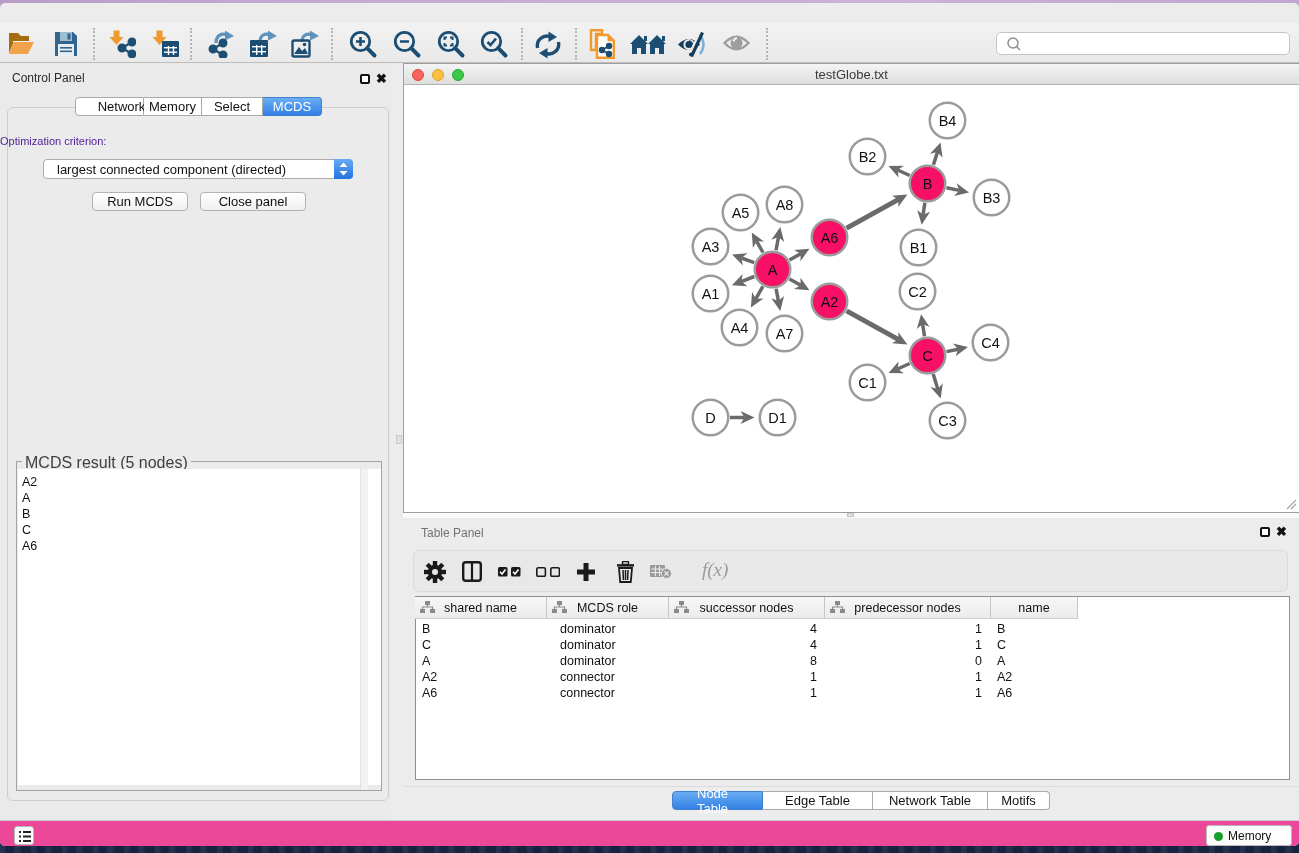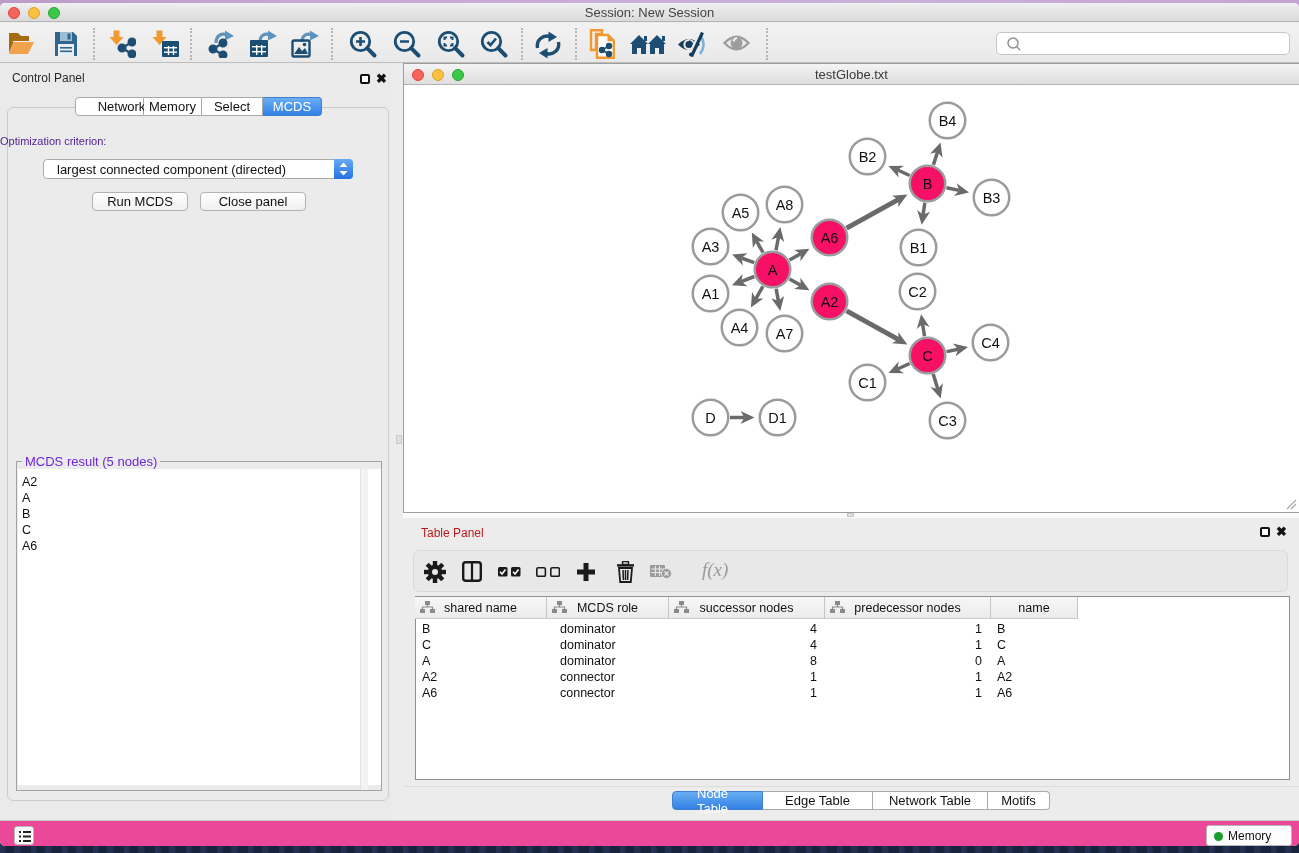--- a/index.html
+++ b/index.html
@@ -52,21 +52,21 @@
 #dropdown .stepper { position:absolute; right:-1px; top:-1px; width:19px; height:20px;
   background:linear-gradient(#66abf4,#2272e2); border-radius:0 4px 4px 0; }
 .btn { position:absolute; height:19px; background:linear-gradient(#ffffff,#f0f0f0);
   border:1px solid #b2b2b2; border-radius:4px; font-size:13px; color:#111;
   display:flex; align-items:center; justify-content:center; }
 #btn-run { left:92px; top:129px; width:96px; }
 #btn-close { left:200px; top:129px; width:106px; }
 #fieldset { position:absolute; left:16px; top:398px; width:366px; height:330px;
   border:1px solid #a2a2a2; }
 #fieldset .flabel { position:absolute; left:5px; top:-8px; background:#ebebeb;
-  padding:0 3px; font-size:13px; color:#6d28d9; }
+  padding:0 3px; font-size:16px; color:#404040; }
 #fieldset .list { position:absolute; left:1px; top:7px; padding-top:5px; width:363px; height:316px;
   background:#fff; font-size:12.5px; color:#111; }
 #fieldset .list div { padding-left:4px; height:16px; line-height:16px; }
 #fieldset .sbar { position:absolute; right:13px; top:7px; width:8px; height:321px;
   background:#f2f2f2; border-left:1px solid #e2e2e2; }
 
 
 #netwin { position:absolute; left:403px; top:60px; width:896px; height:450px;
   background:#fff; border:1px solid #9e9e9e; border-right:none; }
 #nw-title { position:absolute; left:0; top:0; width:100%; height:21px;
@@ -76,21 +76,21 @@
 #nw-title .t3 { left:48px; top:4.5px; background:#3bc848; border:1px solid #24a732; }
 #nw-title .ttext { position:absolute; top:3px; width:100%; text-align:center; font-size:13px; color:#3a3a3a; }
 #graph { position:absolute; left:0.5px; top:22px; }
 #nw-grip { position:absolute; right:2px; bottom:2px; width:11px; height:11px; }
 #divider-h { position:absolute; left:403px; top:510px; width:896px; height:5px; background:#fafafa; }
 #divider-h .grip { position:absolute; left:444px; top:0px; width:7px; height:4px; background:#e0e0e0; border:1px solid #c6c6c6; }
 #divider-v-grip { position:absolute; left:396px; top:432px; width:6px; height:9px; background:#e0e0e0; border:1px solid #c9c9c9; }
 
 
 #tpanel { position:absolute; left:403px; top:515px; width:896px; height:302px; background:#ececec; }
-#tpanel .hdr { position:absolute; left:18px; top:8px; font-size:12px; color:#b91c1c; }
+#tpanel .hdr { position:absolute; left:18px; top:8px; font-size:12px; color:#737373; }
 #tp-toolbar { position:absolute; left:10px; top:32px; width:875px; height:42px;
   background:#e8e8e8; border:1px solid #dadada; border-radius:6px; }
 #tp-table { position:absolute; left:12px; top:78px; width:875px; height:184px;
   background:#fff; border:1px solid #8f8f8f; }
 .thdr { position:absolute; top:0; height:22px; background:linear-gradient(#f7f7f7,#ebebeb);
   border-right:1px solid #c6c6c6; border-bottom:1px solid #cdcdcd;
   font-size:12.5px; color:#111; text-align:center; line-height:22px; }
 .trow { position:absolute; font-size:12.5px; color:#111; height:16px; line-height:16px; }
 .num { text-align:right; }
 #tp-tabs { left:269px; top:273px; }
@@ -104,26 +104,20 @@
 #membtn { position:absolute; right:7px; top:4px; width:86px; height:21px;
   background:#fdfdfd; border:1px solid #b9b9b9; border-radius:3px; font-size:12px; color:#111; }
 #membtn .dot { position:absolute; left:7px; top:6px; width:9px; height:9px; border-radius:50%; background:#15a02c; }
 #membtn .mt { position:absolute; left:21px; top:3px; }
 </style>
 </head>
 <body>
 <div id="wall-top"></div>
 <div id="wall-bot"></div>
 <div id="app">
-  <div id="titlebar">
-    <div class="tl t1"></div>
-      <div class="tl t2"></div>
-      <div class="tl t3"></div>
-    <div class="ttext">Session: New Session</div>
-  </div>
   <div id="toolbar">
     <div class="tbsep" style="left:93px;"></div>
       <div class="tbsep" style="left:190px;"></div>
       <div class="tbsep" style="left:331px;"></div>
       <div class="tbsep" style="left:521px;"></div>
       <div class="tbsep" style="left:575px;"></div>
       <div class="tbsep" style="left:766px;"></div>
       <svg class="tbi" style="left:7px;" width="28" height="28" viewBox="0 0 28 28">
 <path d="M2,3 L11,3 L14,6 L22,6 L22,11 L2,11 Z" fill="#a86c10"></path>
 <path d="M2,3 L2,22 L6,11 L2,11 Z" fill="#a86c10"></path>

